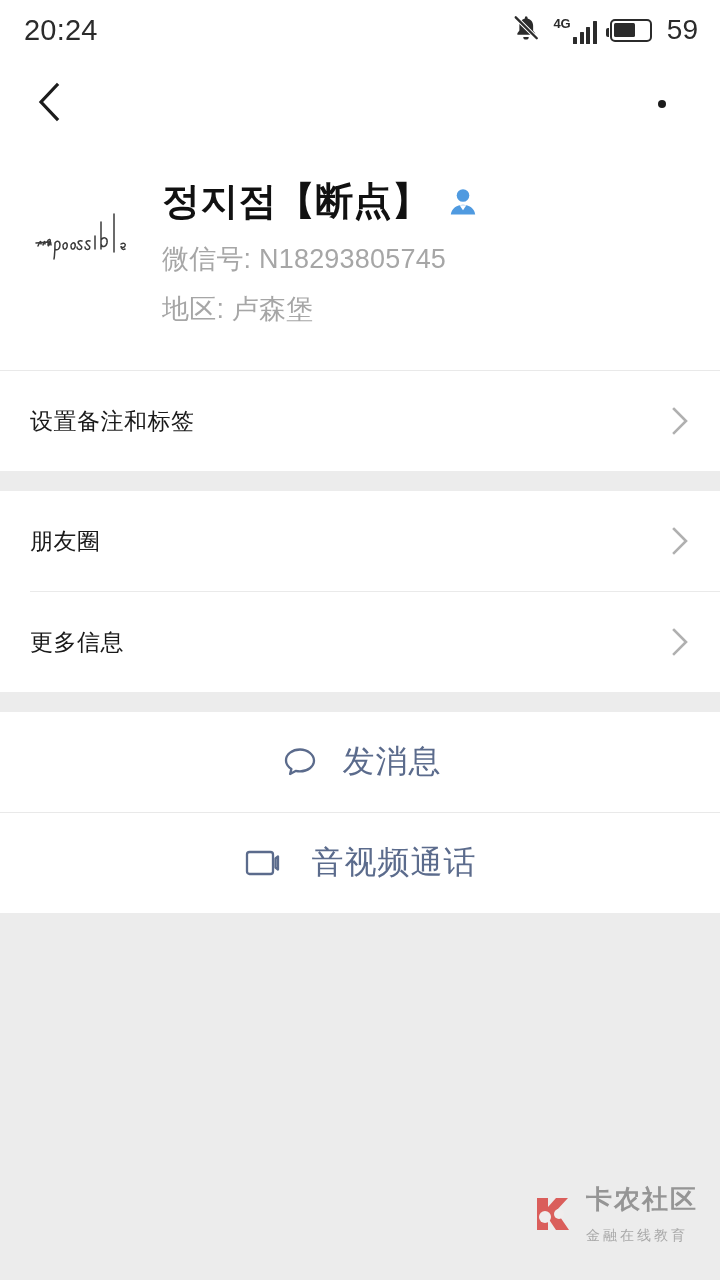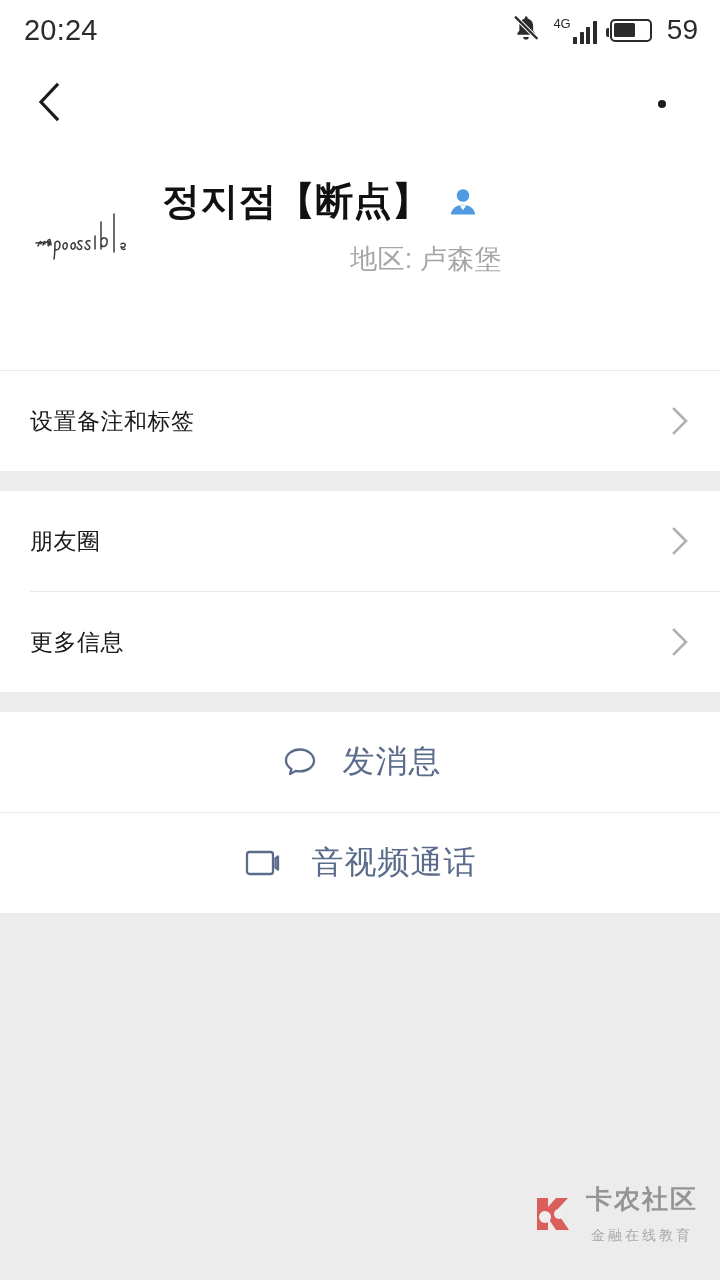--- a/index.html
+++ b/index.html
@@ -7,21 +7,20 @@
     width: 720px; height: 1280px;
     background: #ededed;
     font-family: "Liberation Sans", "DejaVu Sans", sans-serif;
     -webkit-font-smoothing: antialiased;
   }
   .phone {
     position: relative;
     width: 720px; height: 1280px;
     background: #0f766e;
     overflow: hidden;
-    text-align: center;
   }
 
   
   .status-bar {
     height: 60px;
     background: #ffffff;
     display: flex;
     align-items: center;
     justify-content: space-between;
     padding: 0 22px 0 24px;
@@ -33,21 +32,21 @@
     font-weight: 400;
   }
   .status-right {
     display: flex;
     align-items: center;
     gap: 13px;
   }
   .icon-mute { display: block; }
   .signal-wrap { display: flex; align-items: flex-end; gap: 3px; }
   .signal-4g {
-    font-size: 13px; font-weight: 400; color: #2b2b2b;
+    font-size: 13px; font-weight: 700; color: #2b2b2b;
     line-height: 1; margin-bottom: 14px; letter-spacing: -.3px;
   }
   .bars { display: flex; align-items: flex-end; gap: 2.5px; height: 24px; }
   .bars i { width: 4px; background: #2b2b2b; display: block; border-radius: .5px; }
   .bars i:nth-child(1) { height: 7px; }
   .bars i:nth-child(2) { height: 12px; }
   .bars i:nth-child(3) { height: 17px; }
   .bars i:nth-child(4) { height: 23px; }
   .battery {
     width: 42px; height: 23px;
@@ -259,20 +258,21 @@
       <div class="name-row">
         <div class="display-name">정지점【断点】</div>
         <span class="gender-badge">
           <svg width="34" height="34" viewBox="0 0 34 34">
             <circle cx="17" cy="10.5" r="6.3" fill="#4f9ae0"></circle>
             <path d="M4.8 29.5c.9-6.4 6.1-9.8 12.2-9.8s11.3 3.4 12.2 9.8z" fill="#4f9ae0"></path>
             <path d="M13.6 20.3 17 25.3l3.4-5" fill="#ffffff"></path>
           </svg>
         </span>
       </div>
+      <div class="meta-line">微信号: N18293805745</div>
       <div class="meta-line">地区: 卢森堡</div>
     </div>
   </div>
   <div class="hairline-full"></div>
 
   <div class="list-block">
     <div class="row">
       <span class="row-label">设置备注和标签</span>
       <span class="chev">
         <svg width="20" height="32" viewBox="0 0 20 32">

